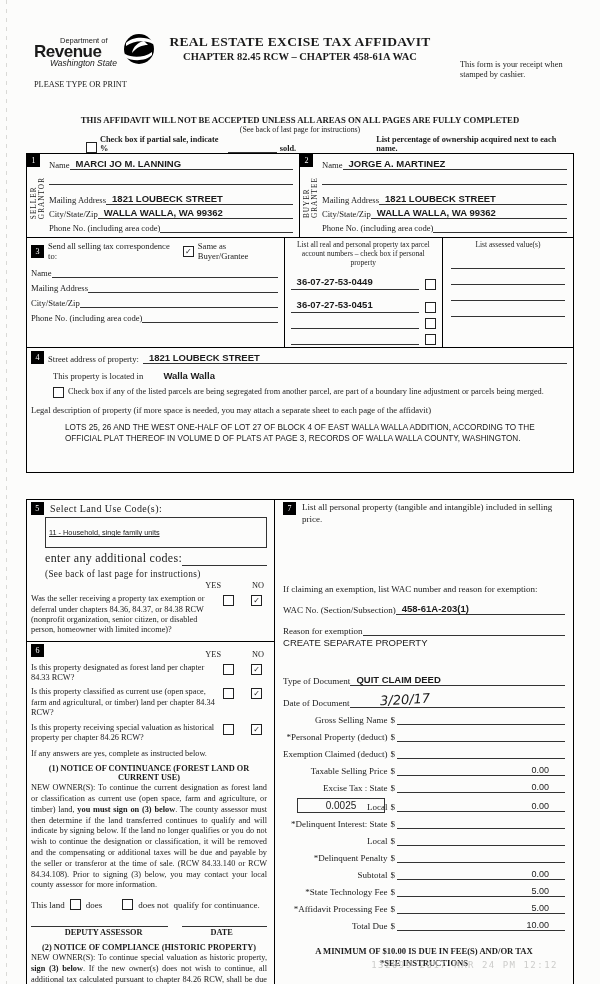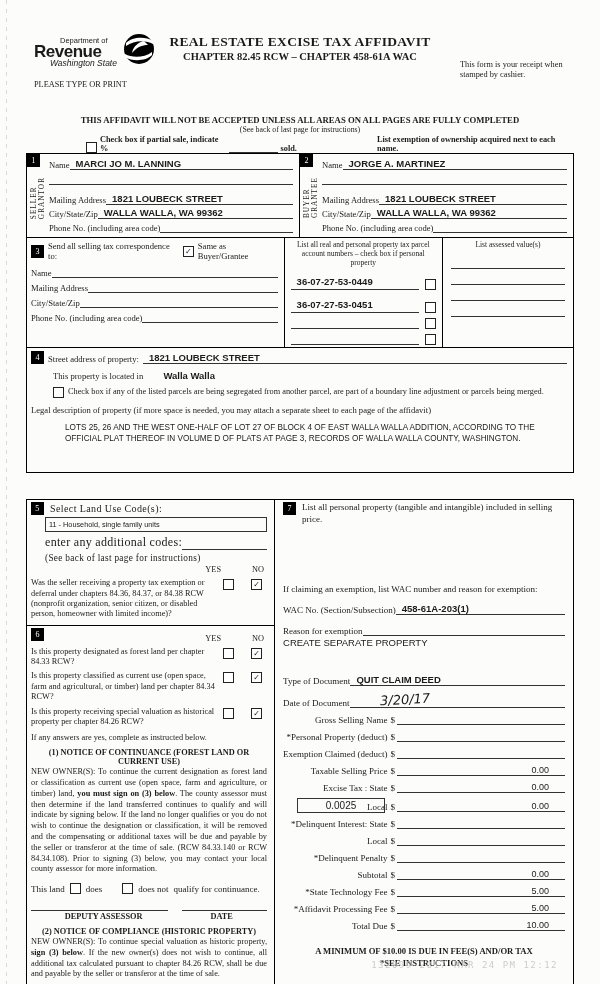--- a/index.html
+++ b/index.html
@@ -65,22 +65,22 @@
   .sec4line{display:flex;align-items:flex-end;gap:4px;}
   .indent4{margin-left:22px;}
   .legal{font-family:"Liberation Sans", sans-serif;font-size:8.2px;margin:8px 10px 0 34px;line-height:1.3;}
 
   
   .boxB{border:1px solid #000;margin-top:26px;display:flex;}
   .colL{width:262px;border-right:1px solid #000;box-sizing:border-box;padding:2px 7px 6px 4px;}
   .colR{flex:1;box-sizing:border-box;padding:2px 8px 6px 8px;position:relative;}
 
   .s5title{display:flex;gap:6px;align-items:center;font-size:10px;letter-spacing:.4px;}
-  .codebox{border:1px solid #333;margin:2px 0 0 14px;padding:2px 3px;
-      font-family:"Liberation Sans", sans-serif;font-size:7.3px;}
+  .codebox{border:1px solid #333;margin:2px 0 0 14px;padding:10px 3px;
+      font-family:"Liberation Sans", sans-serif;font-size:7.3px;text-decoration:underline;}
   .addcodes{display:flex;align-items:flex-end;font-size:12px;margin-left:14px;margin-top:3px;letter-spacing:.3px;}
   .addcodes .line{flex:1;border-bottom:1px solid #333;min-height:10px;}
   .seeback2{font-size:9.3px;margin-left:14px;margin-top:3px;letter-spacing:.3px;}
   .ynhead{display:flex;justify-content:flex-end;gap:31px;font-size:8.3px;padding-right:3px;margin-top:2px;}
   .qrow{display:flex;margin-top:4px;}
   .qtext{font-size:8.3px;line-height:1.25;flex:1;padding-right:6px;}
   .qboxes{display:flex;gap:17px;padding-right:5px;align-items:flex-start;padding-top:1px;}
   .s6head{display:flex;justify-content:space-between;border-top:1px solid #000;
       margin:5px -7px 0 -4px;padding:2px 7px 0 4px;}
   .ifyes{font-size:8.3px;margin-top:6px;}
@@ -140,21 +140,21 @@
 
   <div class="warn">THIS AFFIDAVIT WILL NOT BE ACCEPTED UNLESS ALL AREAS ON ALL PAGES ARE FULLY COMPLETED</div>
   <div class="seeback">(See back of last page for instructions)</div>
 
   <div class="partial">
     <span style="margin-left:60px"></span>
     <span class="cb"></span>
     <span class="b" style="margin-left:3px">Check box if partial sale, indicate %</span>
     <span class="short"></span>
     <span class="b">sold.</span>
-    <span class="b" style="margin-left:80px">List exemption of ownership acquired next to each name.</span>
+    <span class="b" style="margin-left:80px">List percentage of ownership acquired next to each name.</span>
   </div>
 
   <div class="boxA">
 
     <div class="rowParties">
 
       <div class="half left">
         <span class="badge">1</span>
         <div class="vlabel">
           <span>SELLER</span>

